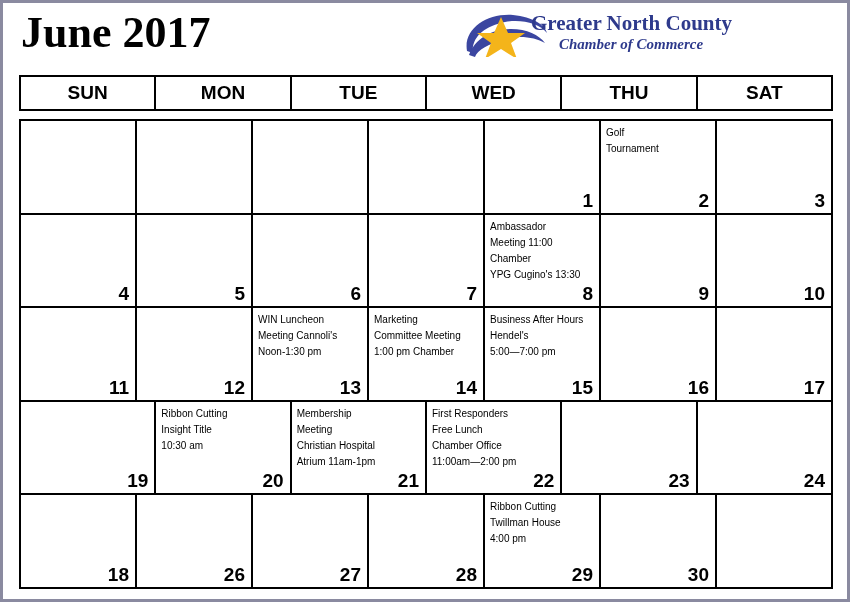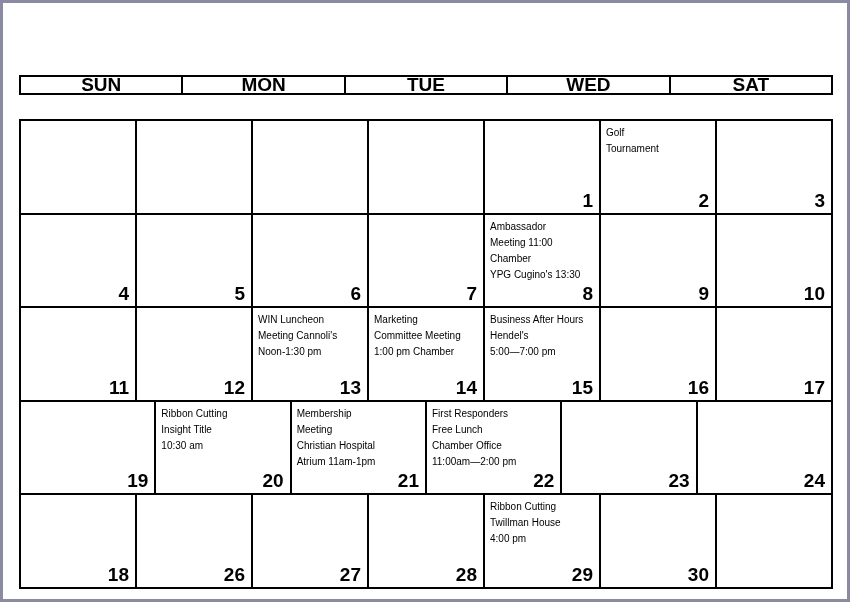--- a/index.html
+++ b/index.html
@@ -81,21 +81,21 @@
     line-height: 18px;
     white-space: nowrap;
     padding-left: 28px;
   }
   
   .dow-row {
     position: absolute;
     left: 10px;
     top: 68px;
     width: 814px;
-    height: 20px;
+    height: 36px;
     display: flex;
     border: 2px solid #000;
     box-sizing: border-box;
     background: #ffffff;
   }
   .dow-cell {
     flex: 1 1 0;
     display: flex;
     align-items: center;
     justify-content: center;
@@ -155,26 +155,42 @@
     font-family: Liberation Sans, sans-serif;
   }
   .ev-line { white-space: nowrap; }
 </style>
 </head>
 <body>
 
 <div id="page">
   <div class="sheet">
 
+    <div class="header">
+      <div class="cal-title">June 2017</div>
+
+      <div class="logo">
+        <svg class="logo-swoosh" viewBox="0 0 88 46">
+          <path d="M6 40 C 2 18, 26 2, 52 4 C 72 6, 84 14, 86 22 C 78 12, 60 8, 44 11 C 24 15, 10 26, 12 42 Z" fill="#3b46a0"></path>
+          <path d="M8 44 C 14 28, 30 18, 50 18 C 66 18, 78 24, 84 32 C 74 26, 58 24, 44 28 C 28 33, 16 39, 14 46 Z" fill="#3b46a0"></path>
+          <polygon points="40,6 47,22 64,22 50,32 56,48 40,38 24,48 30,32 16,22 33,22" fill="#f4b41a"></polygon>
+        </svg>
+        <div class="logo-text">
+          <div class="logo-line1">Greater North County</div>
+          <div class="logo-line2">Chamber of Commerce</div>
+        </div>
+      </div>
+    </div>
 
     <div class="dow-row">
         <div class="dow-cell">SUN</div>
         <div class="dow-cell">MON</div>
         <div class="dow-cell">TUE</div>
         <div class="dow-cell">WED</div>
+        <div class="dow-cell">THU</div>
         <div class="dow-cell">SAT</div>
       </div>
 
     <div class="grid">
         <div class="week">
           <div class="day">
             <div class="events"></div>
             <div class="day-num"></div>
           </div>
           <div class="day">

